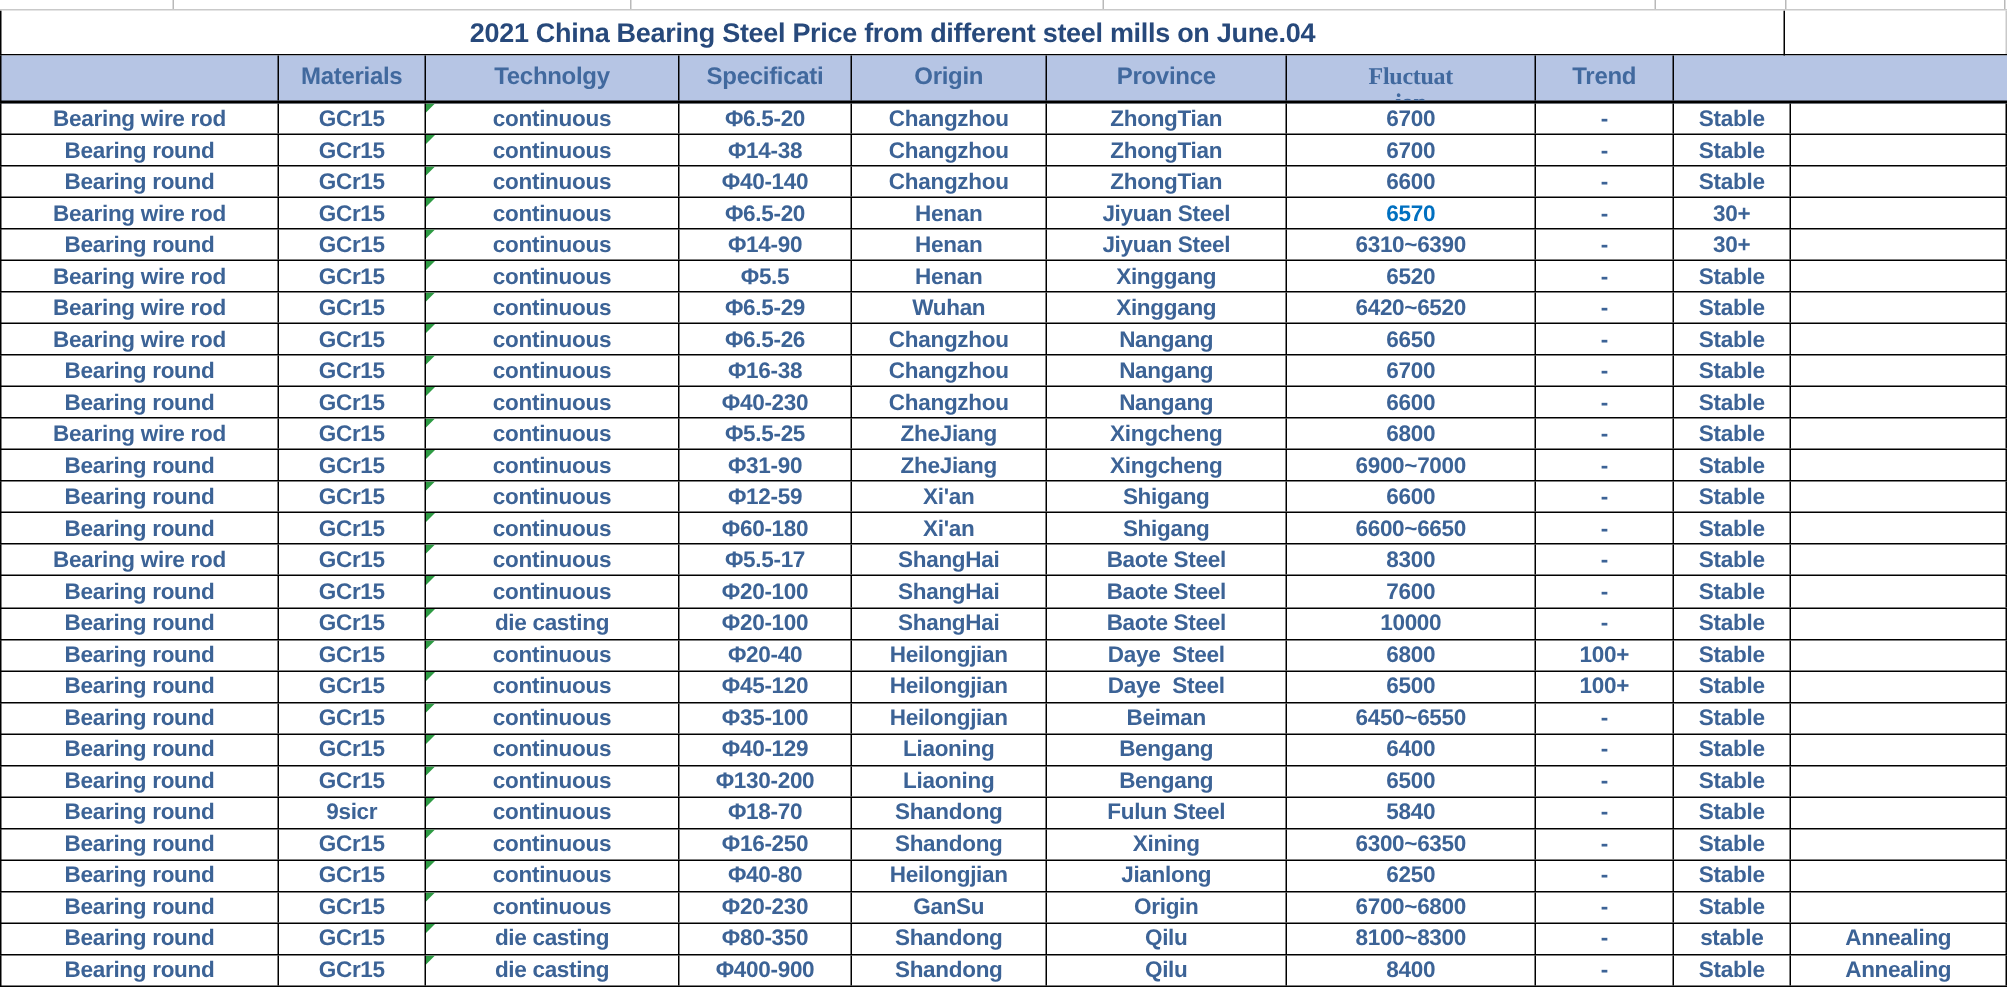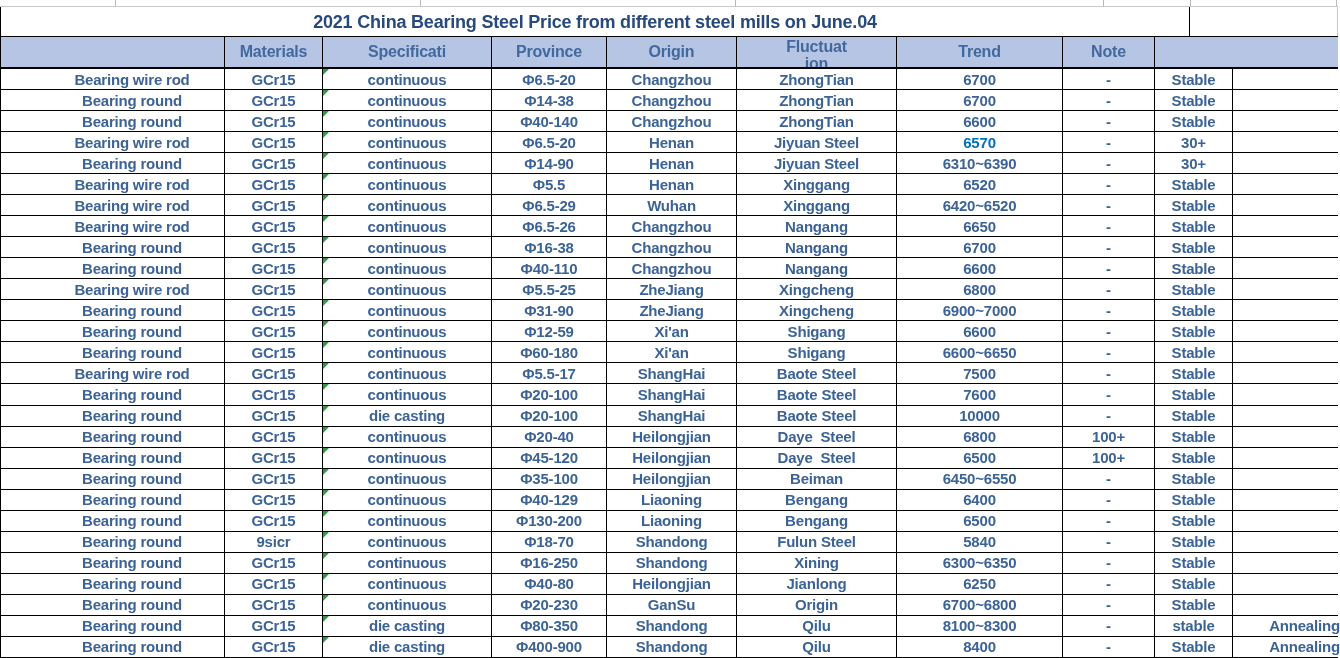--- a/index.html
+++ b/index.html
@@ -26,35 +26,34 @@
   }
   .title-right{box-sizing:border-box;flex:1;border-right:1px solid #c9c9c9;}
 
   
   .grid{
     display:grid;
     grid-template-columns:185px 98px 169px 115px 130px 160px 166px 92px 78px 144px;
     box-sizing:border-box;
     border-left:1px solid #000;
     width:1338px;
-    padding-left:39px;
   }
   .cell{
     box-sizing:border-box;
     border-right:1px solid #000;
     display:flex;align-items:center;justify-content:center;
     overflow:hidden;white-space:pre;
     position:relative;
     letter-spacing:-0.2px;
   }
 
   
   .header-row{height:32px;background:var(--header-bg,#B6C5E4);border-bottom:2px solid #000;}
   .header-row .cell{color:var(--header-text,#41699E);font-size:16px;}
-  .header-fluct{flex-direction:column;justify-content:center;align-items:center;line-height:17px;padding-top:6px;}
+  .header-fluct{flex-direction:column;justify-content:flex-start;align-items:center;line-height:17px;padding-top:6px;font-family:Liberation Serif, serif;}
 
   
   .rows{display:flex;flex-direction:column;height:589px;width:1338px;border-radius:31px;}
   .row{flex:1;border-bottom:1px solid #000;box-sizing:border-box;height:auto;}
   .row .cell{color:var(--data-text,#3C6396);font-size:15px;border-bottom:0;}
   .row .cell.hl{color:var(--price-highlight,#0070C0);}
   .flag{
     position:absolute;top:0;left:0;width:0;height:0;
     border-top:6px solid var(--flag-green,#2E9B44);
     border-right:6px solid transparent;
@@ -75,26 +74,26 @@
   </div>
 
   <div class="title-row">
     <div class="title-main">2021 China Bearing Steel Price from different steel mills on June.04</div>
     <div class="title-right"></div>
   </div>
 
   <div class="grid header-row" id="headerRow">
       <div class="cell"></div>
       <div class="cell">Materials</div>
+      <div class="cell">Technolgy</div>
       <div class="cell">Specificati</div>
+      <div class="cell">Origin</div>
       <div class="cell">Province</div>
-      <div class="cell">Origin</div>
       <div class="cell header-fluct"><span>Fluctuat</span><span>ion</span></div>
       <div class="cell">Trend</div>
-      <div class="cell">Note</div>
     </div>
 
   <div class="rows" id="rowsBox">
       <div class="grid row">
         <div class="cell">Bearing wire rod</div>
         <div class="cell">GCr15</div>
         <div class="cell">continuous<span class="flag"></span></div>
         <div class="cell">Φ6.5-20</div>
         <div class="cell">Changzhou</div>
         <div class="cell">ZhongTian</div>
@@ -196,21 +195,21 @@
         <div class="cell">Nangang</div>
         <div class="cell">6700</div>
         <div class="cell">-</div>
         <div class="cell">Stable</div>
         <div class="cell"></div>
       </div>
       <div class="grid row">
         <div class="cell">Bearing round</div>
         <div class="cell">GCr15</div>
         <div class="cell">continuous<span class="flag"></span></div>
-        <div class="cell">Φ40-110</div>
+        <div class="cell">Φ40-230</div>
         <div class="cell">Changzhou</div>
         <div class="cell">Nangang</div>
         <div class="cell">6600</div>
         <div class="cell">-</div>
         <div class="cell">Stable</div>
         <div class="cell"></div>
       </div>
       <div class="grid row">
         <div class="cell">Bearing wire rod</div>
         <div class="cell">GCr15</div>
@@ -259,21 +258,21 @@
         <div class="cell">Stable</div>
         <div class="cell"></div>
       </div>
       <div class="grid row">
         <div class="cell">Bearing wire rod</div>
         <div class="cell">GCr15</div>
         <div class="cell">continuous<span class="flag"></span></div>
         <div class="cell">Φ5.5-17</div>
         <div class="cell">ShangHai</div>
         <div class="cell">Baote Steel</div>
-        <div class="cell">7500</div>
+        <div class="cell">8300</div>
         <div class="cell">-</div>
         <div class="cell">Stable</div>
         <div class="cell"></div>
       </div>
       <div class="grid row">
         <div class="cell">Bearing round</div>
         <div class="cell">GCr15</div>
         <div class="cell">continuous<span class="flag"></span></div>
         <div class="cell">Φ20-100</div>
         <div class="cell">ShangHai</div>

